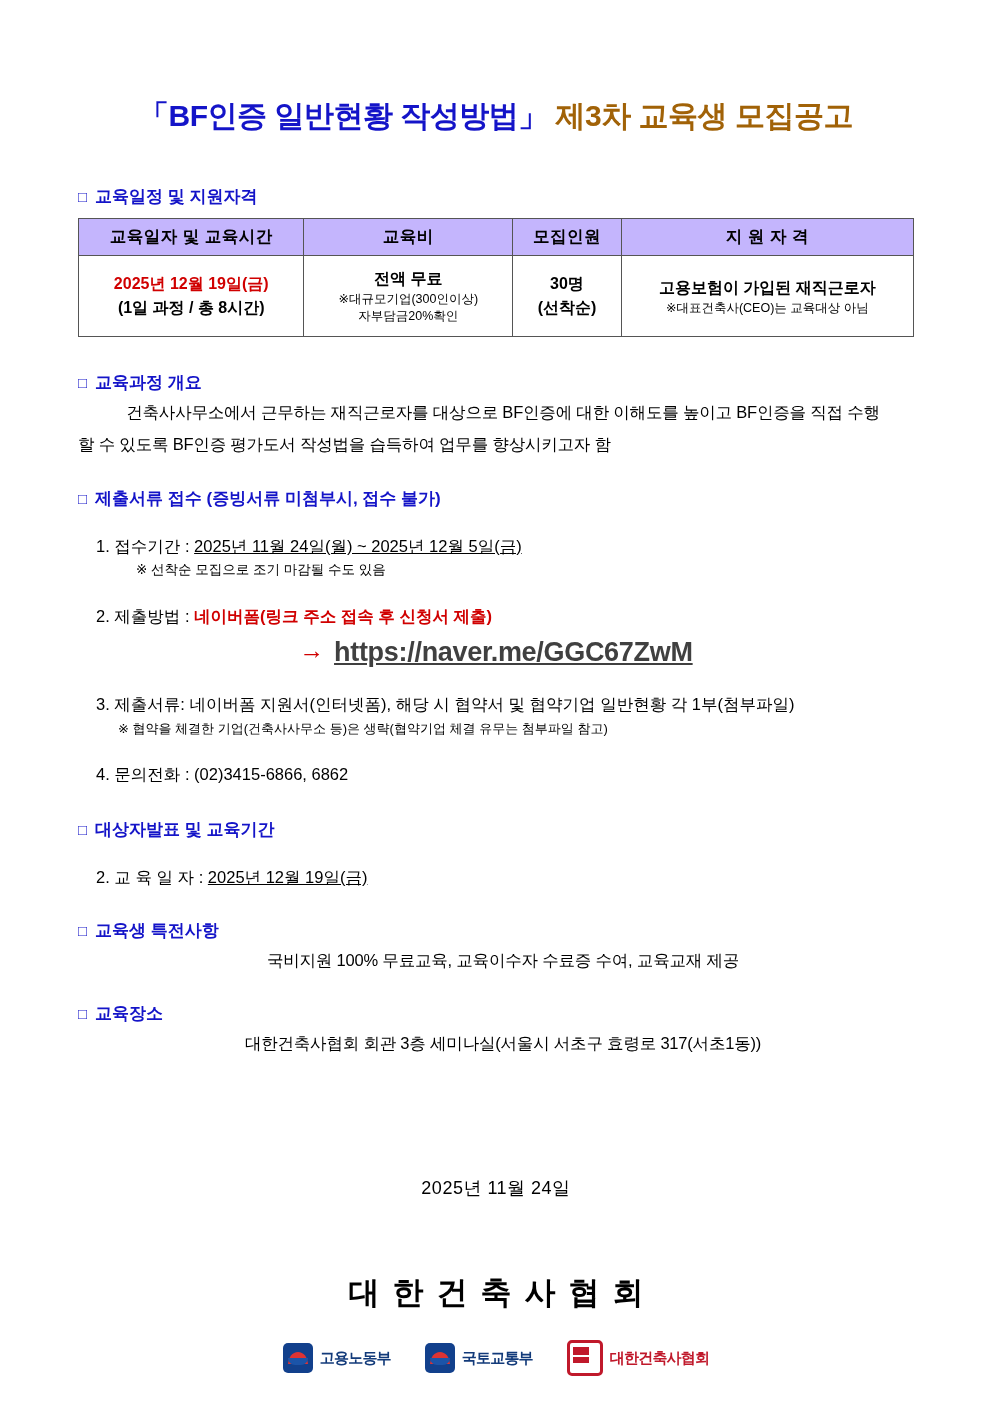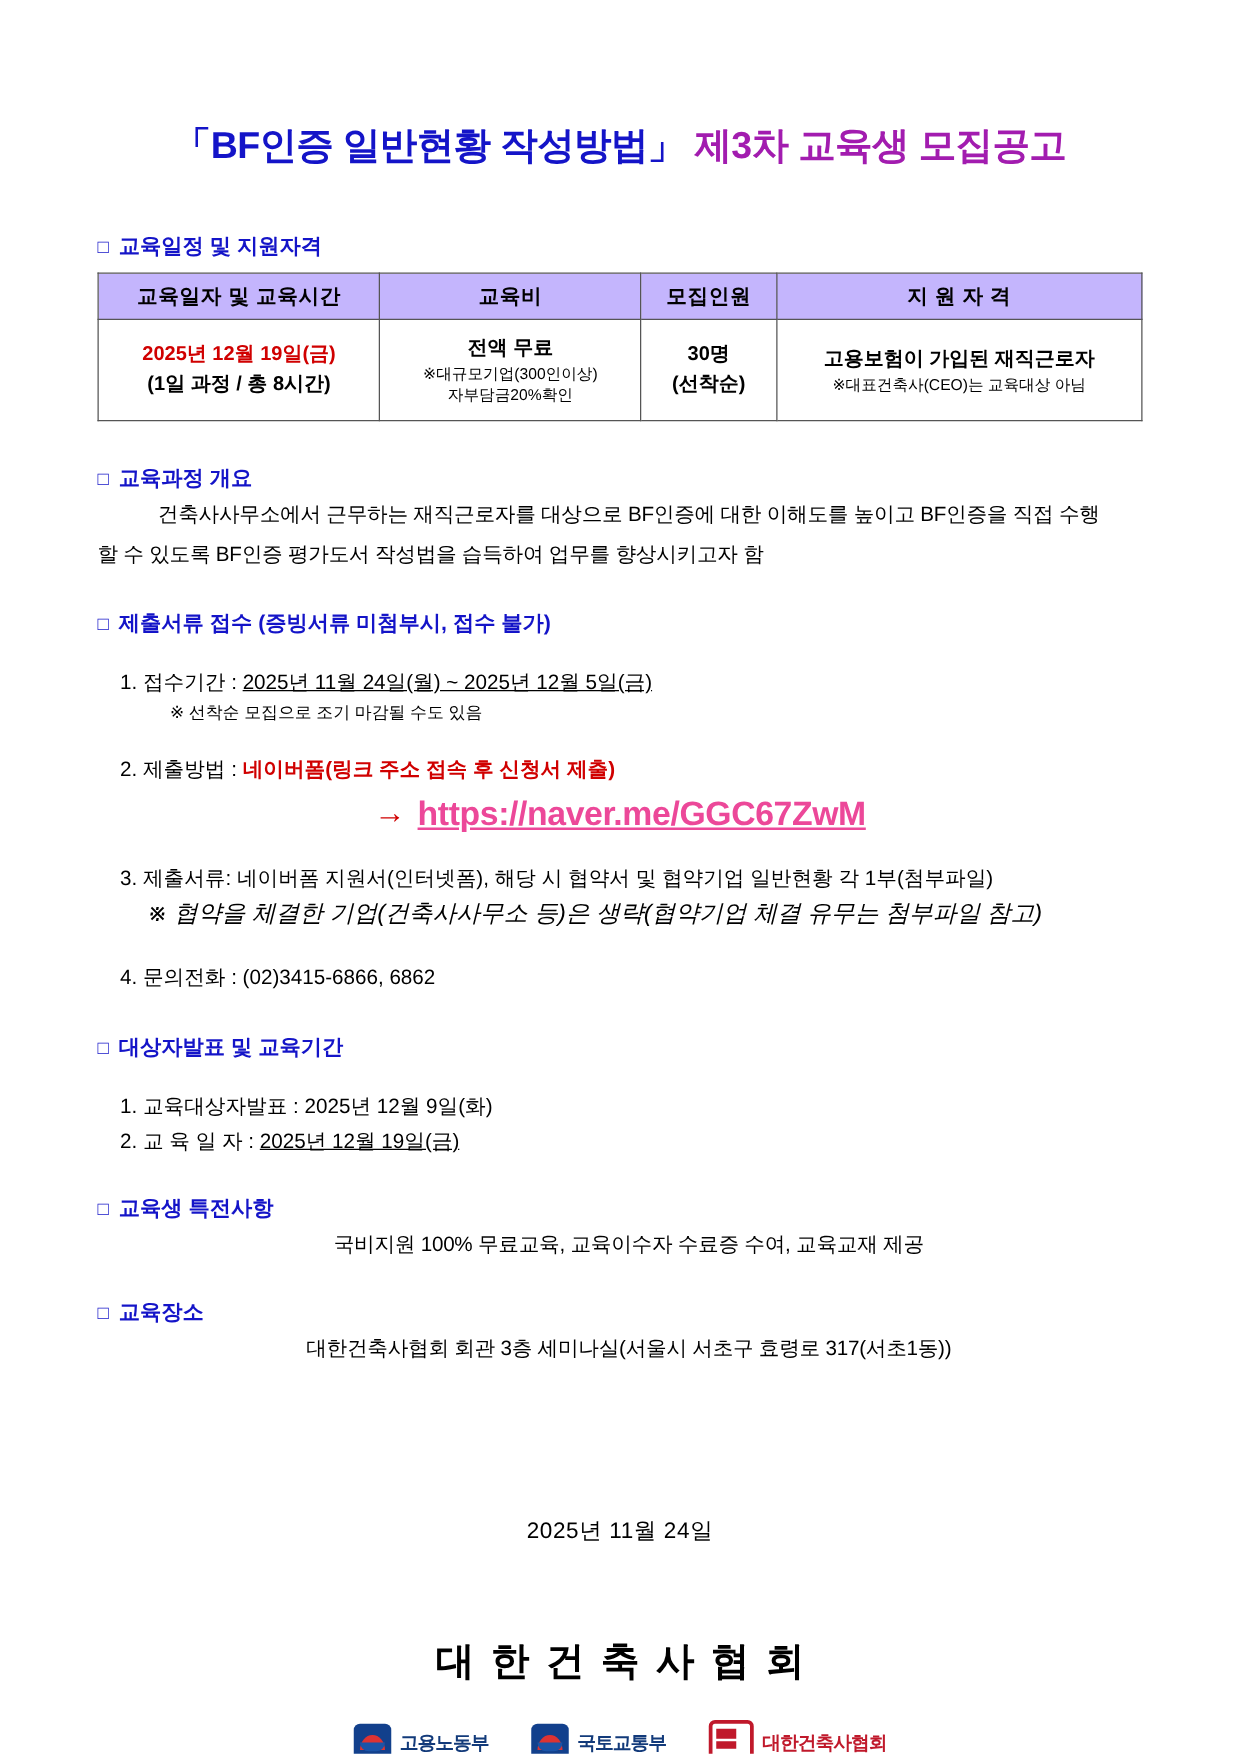--- a/index.html
+++ b/index.html
@@ -26,21 +26,21 @@
     margin-top: 96px;
     font-size: 30px;
     font-weight: bold;
     letter-spacing: -0.5px;
     white-space: nowrap;
   }
   .doc-title .blue {
     color: #1414c8;
   }
   .doc-title .black {
-    color: #a21caf;
+    color: #a16207;
   }
 
   
   .sec-head {
     display: flex;
     align-items: baseline;
     gap: 8px;
     font-size: 17px;
     font-weight: bold;
     color: #1414c8;
@@ -116,41 +116,40 @@
     line-height: 1.7;
     padding-left: 18px;
   }
   .u { text-decoration: underline; }
   .note-small {
     font-size: 13.5px;
     padding-left: 58px;
     line-height: 1.5;
   }
   .note-small2 {
-    font-size: 19px;
+    font-size: 13px;
     padding-left: 40px;
     line-height: 1.5;
-    font-style: italic;
   }
   .link-row {
     text-align: center;
     margin-top: 6px;
     font-size: 27px;
     font-weight: bold;
     color: #1414c8;
     letter-spacing: -0.3px;
   }
   .link-row .arrow {
     color: #d00000;
     font-size: 25px;
     margin-right: 10px;
     vertical-align: 2px;
   }
   .link-row a {
-    color: #ec4899;
+    color: #404040;
     text-decoration: underline;
   }
 
   
   .date-line {
     text-align: center;
     margin-top: 120px;
     font-size: 18px;
     font-weight: normal;
     letter-spacing: 0.5px;
@@ -307,23 +306,20 @@
   <ul class="num-list">
     <li>4. 문의전화 : (02)3415-6866, 6862</li>
   </ul>
 
   <div class="sec-head s4">
     <span class="box">□</span>
     <span>대상자발표 및 교육기간</span>
   </div>
   <ul class="num-list">
     <li>
-      <span>1. 교육대상자발표 : </span><span>2025년 12월  9일(화)</span>
-    </li>
-    <li>
       <span>2. 교  육  일  자 : </span><span class="u">2025년 12월 19일(금)</span>
     </li>
   </ul>
 
   <div class="sec-head s5">
     <span class="box">□</span>
     <span>교육생 특전사항</span>
   </div>
   <p class="body-text indent-1">국비지원 100% 무료교육, 교육이수자 수료증 수여, 교육교재 제공</p>
 

